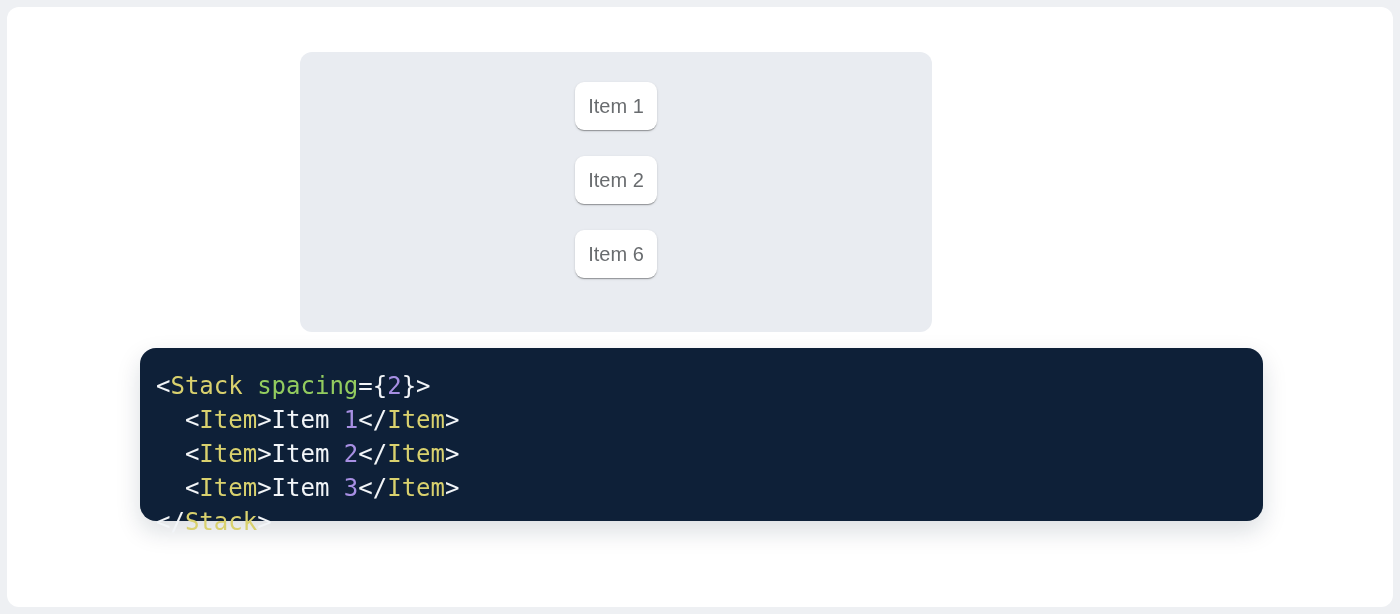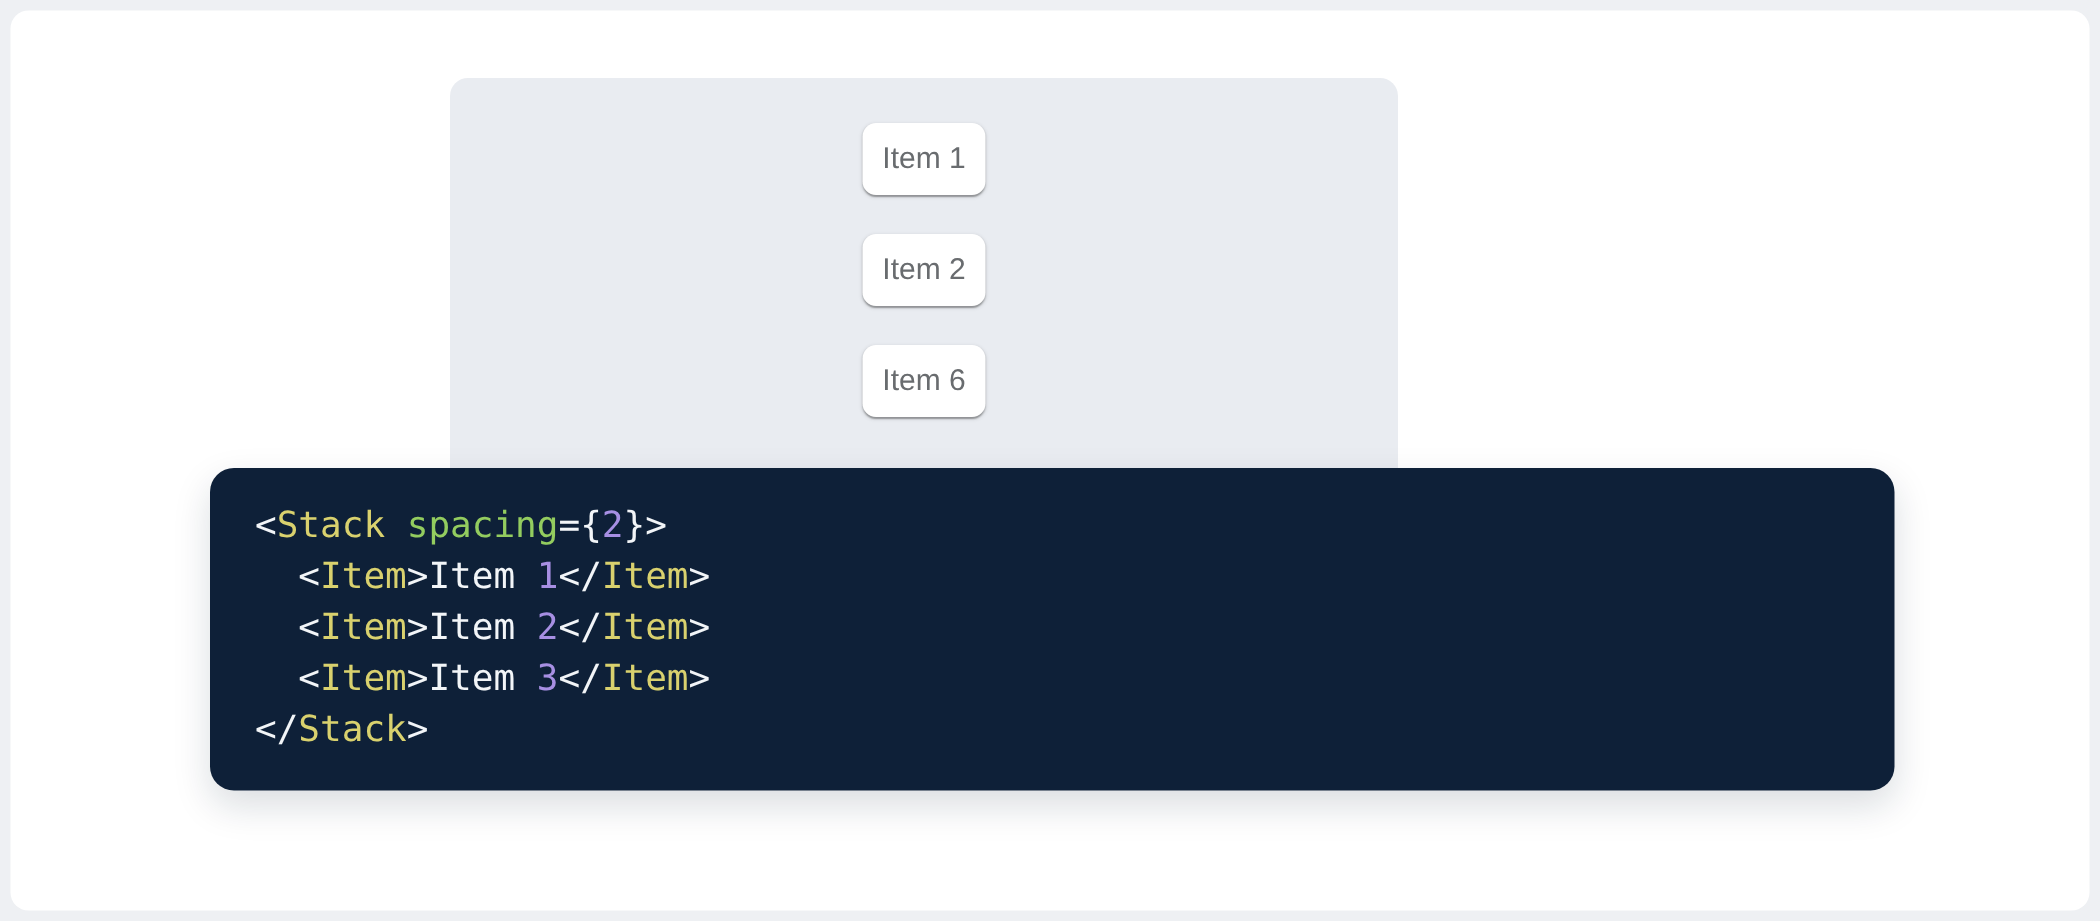--- a/index.html
+++ b/index.html
@@ -53,26 +53,26 @@
     padding: 12px 13px;
     border-radius: 9px;
     white-space: nowrap;
     box-shadow: 0 2px 1px -1px rgba(0,0,0,0.2),
                 0 1px 1px 0 rgba(0,0,0,0.14),
                 0 1px 3px 0 rgba(0,0,0,0.12);
   }
   .code-block {
     position: absolute;
     left: 140px;
-    top: 312px;
+    top: 348px;
     width: 1123px;
-    height: 215px;
+    height: 173px;
     background: var(--code-bg);
     border-radius: 16px;
-    padding: 21px 30px;
+    padding: 21px 16px;
     box-shadow: 0 10px 25px rgba(16,33,56,0.15);
   }
   .code {
     font-family: "DejaVu Sans Mono", "Liberation Mono", monospace;
     font-size: 24px;
     font-weight: 500;
     line-height: 34px;
   }
   .code-line { white-space: pre; }
 </style>

